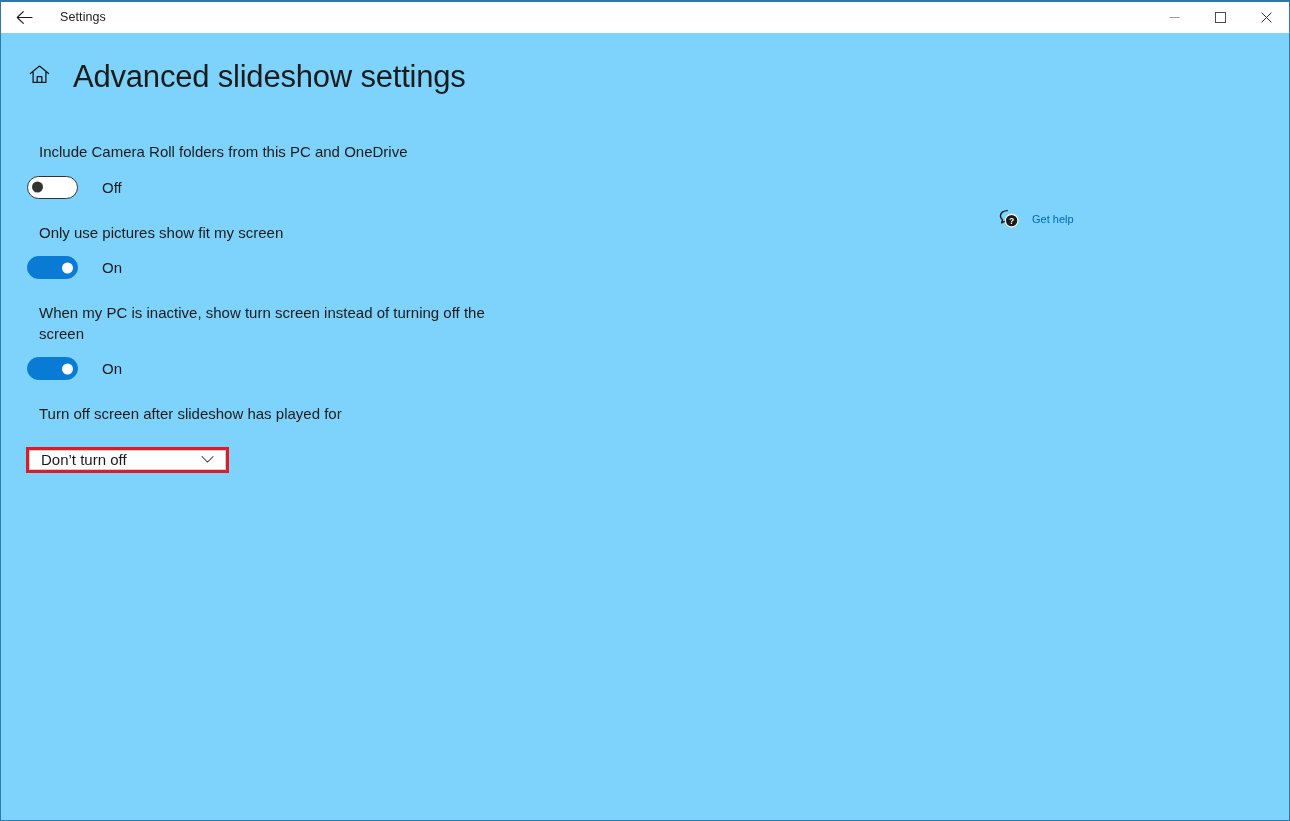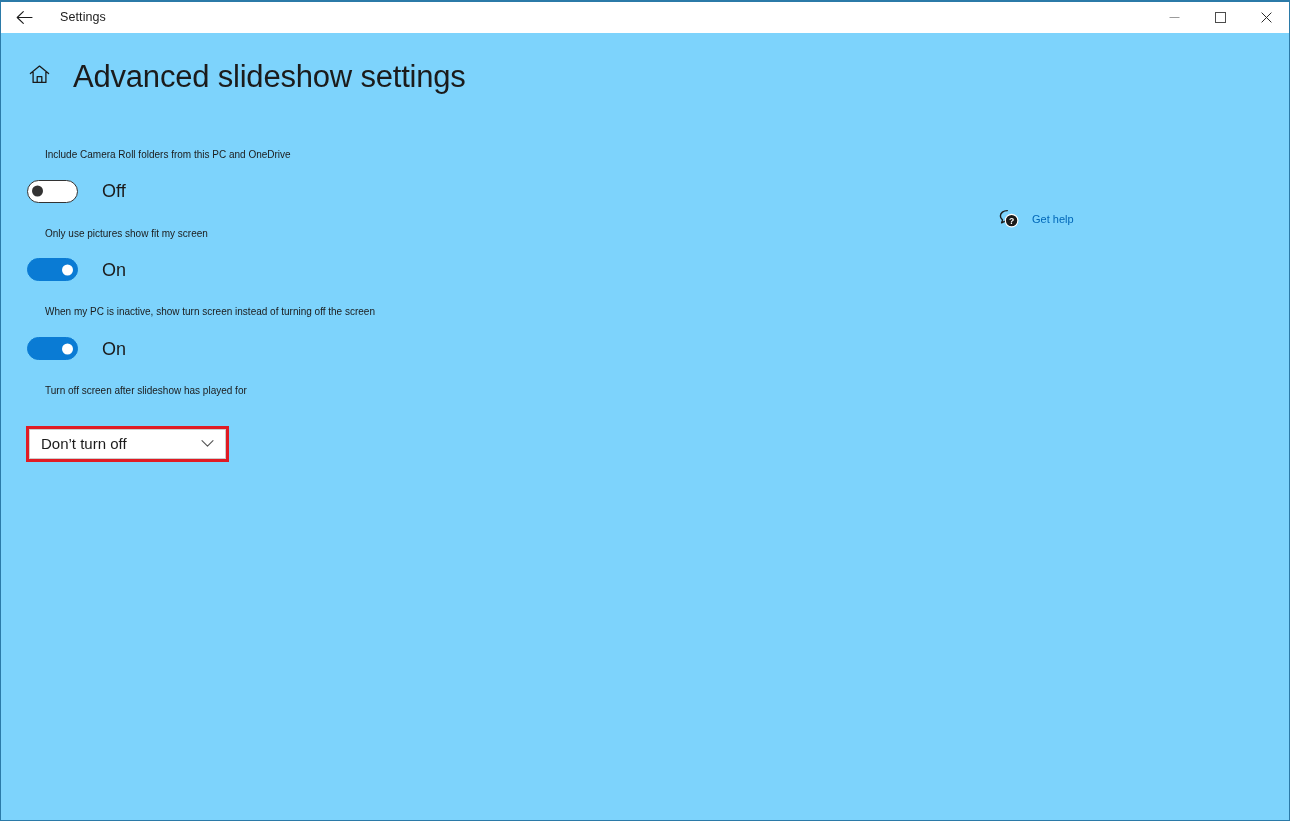--- a/index.html
+++ b/index.html
@@ -98,25 +98,25 @@
     white-space: nowrap;
   }
 
   
   .content {
     position: relative;
     padding-left: 26px;
     padding-top: 26px;
   }
   .setting-label {
-    font-size: 10px;
+    font-size: 15px;
     color: #1b1b1b;
     line-height: 1.37;
     max-width: 468px;
-    margin: 18px;
+    margin: 12px;
   }
   .setting-block { margin-bottom: 24px; }
   .setting-block:last-child { margin-bottom: 0; }
 
   
   .toggle-row {
     display: flex;
     align-items: center;
     margin-top: 13px;
   }
@@ -150,39 +150,39 @@
     position: absolute;
     right: 4px;
     top: 50%;
     transform: translateY(-50%);
     width: 11px;
     height: 11px;
     border-radius: 50%;
     background: #ffffff;
   }
   .toggle-state {
-    font-size: 18px;
+    font-size: 15px;
     color: #1b1b1b;
     margin-left: 24px;
     line-height: 1;
   }
 
   
   .dropdown-highlight {
     position: relative;
     display: inline-block;
     box-sizing: border-box;
     border: 3px solid #e01b24;
     margin-top: 10px;
     margin-left: -1px;
   }
   .dropdown {
     box-sizing: border-box;
     width: 197px;
-    height: 30px;
+    height: 20px;
     background: #ffffff;
     border: 1px solid #cdcdcd;
     display: flex;
     align-items: center;
     justify-content: space-between;
     padding: 0 9px 0 11px;
   }
   .dropdown-value {
     font-size: 15px;
     color: #1b1b1b;

